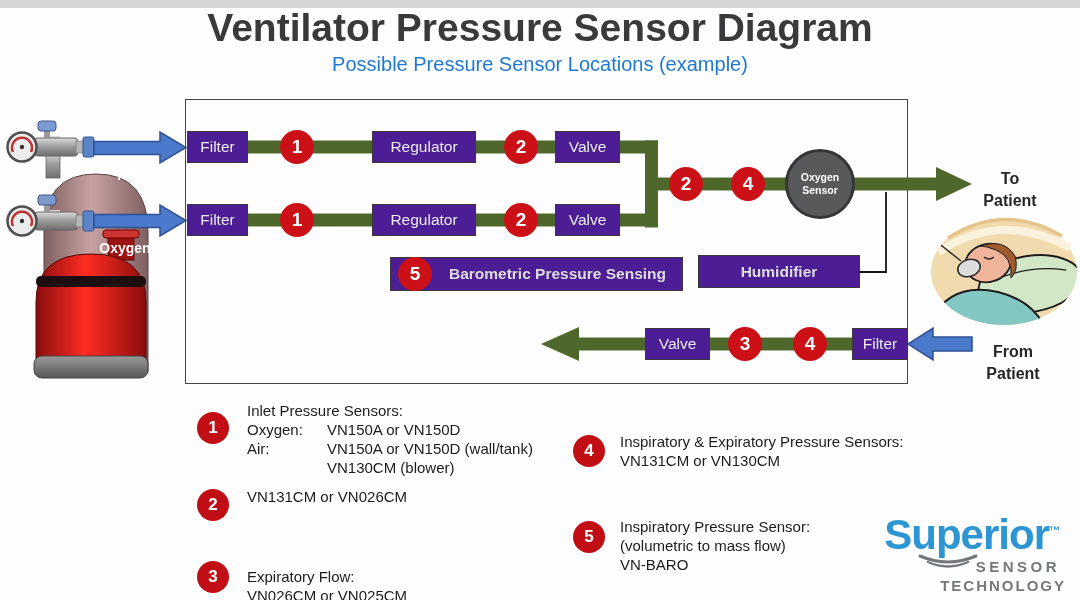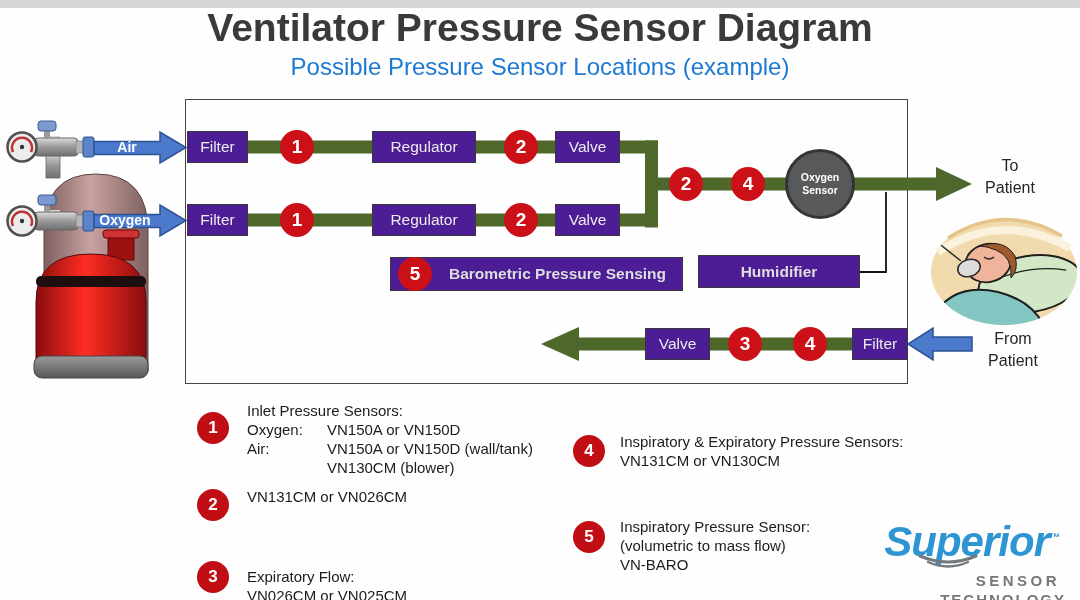--- a/index.html
+++ b/index.html
@@ -2,47 +2,47 @@
 <html><head>
 <meta charset="utf-8">
 <style>
   html,body{margin:0;padding:0;background:#fff;}
   .stage{position:relative;width:1080px;height:600px;background:#fefefe;overflow:hidden;
          font-family:"Liberation Sans", sans-serif;}
   .topbar{position:absolute;left:0;top:0;width:1080px;height:8px;background:#d5d5d5;}
   .title{position:absolute;left:0;top:6px;width:1080px;text-align:center;
          font-size:39px;font-weight:700;color:#3a3a3c;letter-spacing:0px;}
   .subtitle{position:absolute;left:0;top:53px;width:1080px;text-align:center;
-         font-size:24px;font-weight:500;color:#1d79d2;}
+         font-size:20px;font-weight:500;color:#1d79d2;}
   .frame{position:absolute;left:185px;top:99px;width:723px;height:285px;
          border:1.5px solid #454545;background:transparent;z-index:1;box-sizing:border-box;}
   svg.layer{position:absolute;left:0;top:0;z-index:2;}
   .gbox{position:absolute;background:#4c1d95;border:1.5px solid #3a383a;color:#ececec;
         display:flex;align-items:center;justify-content:center;font-size:15.5px;font-weight:500;
         z-index:3;box-sizing:border-box;}
   .gbox.strong{font-weight:600;color:#dedede;}
   .marker{position:absolute;width:34px;height:34px;border-radius:50%;background:#cb1117;
         color:#fff;display:flex;align-items:center;justify-content:center;
         font-size:19px;font-weight:700;z-index:4;}
   .sensor-circle{position:absolute;left:785px;top:149px;width:70px;height:70px;border-radius:50%;
         background:#58595b;border:3px solid #353537;color:#fff;display:flex;flex-direction:column;
         align-items:center;justify-content:center;font-size:10.5px;font-weight:700;line-height:13px;
         z-index:4;box-sizing:border-box;}
-  .flowlabel{position:absolute;color:#fff;font-size:14px;font-weight:600;text-align:center;z-index:4;}
-  .sidetext{position:absolute;width:70px;text-align:center;font-size:16px;font-weight:400;
-        color:#262626;line-height:22px;z-index:3;}
+  .flowlabel{position:absolute;color:#fff;font-size:14px;font-weight:600;text-align:center;z-index:4;margin-top:28px;}
+  .sidetext{position:absolute;width:70px;text-align:center;font-size:16px;font-weight:700;
+        color:#262626;line-height:22px;z-index:3;margin-top:13px;}
   .legend-item{position:absolute;font-size:15px;line-height:19px;color:#1c1c1c;z-index:3;}
   .legend-item .lbl{display:inline-block;width:80px;}
   .legend-item div{white-space:nowrap;}
   .lmarker{position:absolute;width:32px;height:32px;border-radius:50%;background:#c10e14;
         color:#fff;display:flex;align-items:center;justify-content:center;
         font-size:17px;font-weight:700;z-index:3;}
   .logo{position:absolute;left:858px;top:508px;width:212px;text-align:right;z-index:3;}
-  .logo .brand{font-size:42px;line-height:59px;font-weight:700;color:#2e95d3;
-        letter-spacing:-1px;padding-right:10px;font-style:italic;}
+  .logo .brand{font-size:42px;line-height:44px;font-weight:700;color:#2e95d3;
+        letter-spacing:-1px;padding-right:10px;}
   .logo .brand sup{font-size:11px;letter-spacing:0;color:#2e95d3;}
   .logo .l2{font-size:15px;font-weight:700;color:#75787b;letter-spacing:3.5px;
         padding-right:10px;margin-top:1px;}
   .logo .l3{font-size:15px;font-weight:700;color:#75787b;letter-spacing:2px;
         padding-right:4px;margin-top:2px;}
   .logo svg{position:absolute;left:58px;top:40px;}
 </style>
 </head>
 <body>
 

